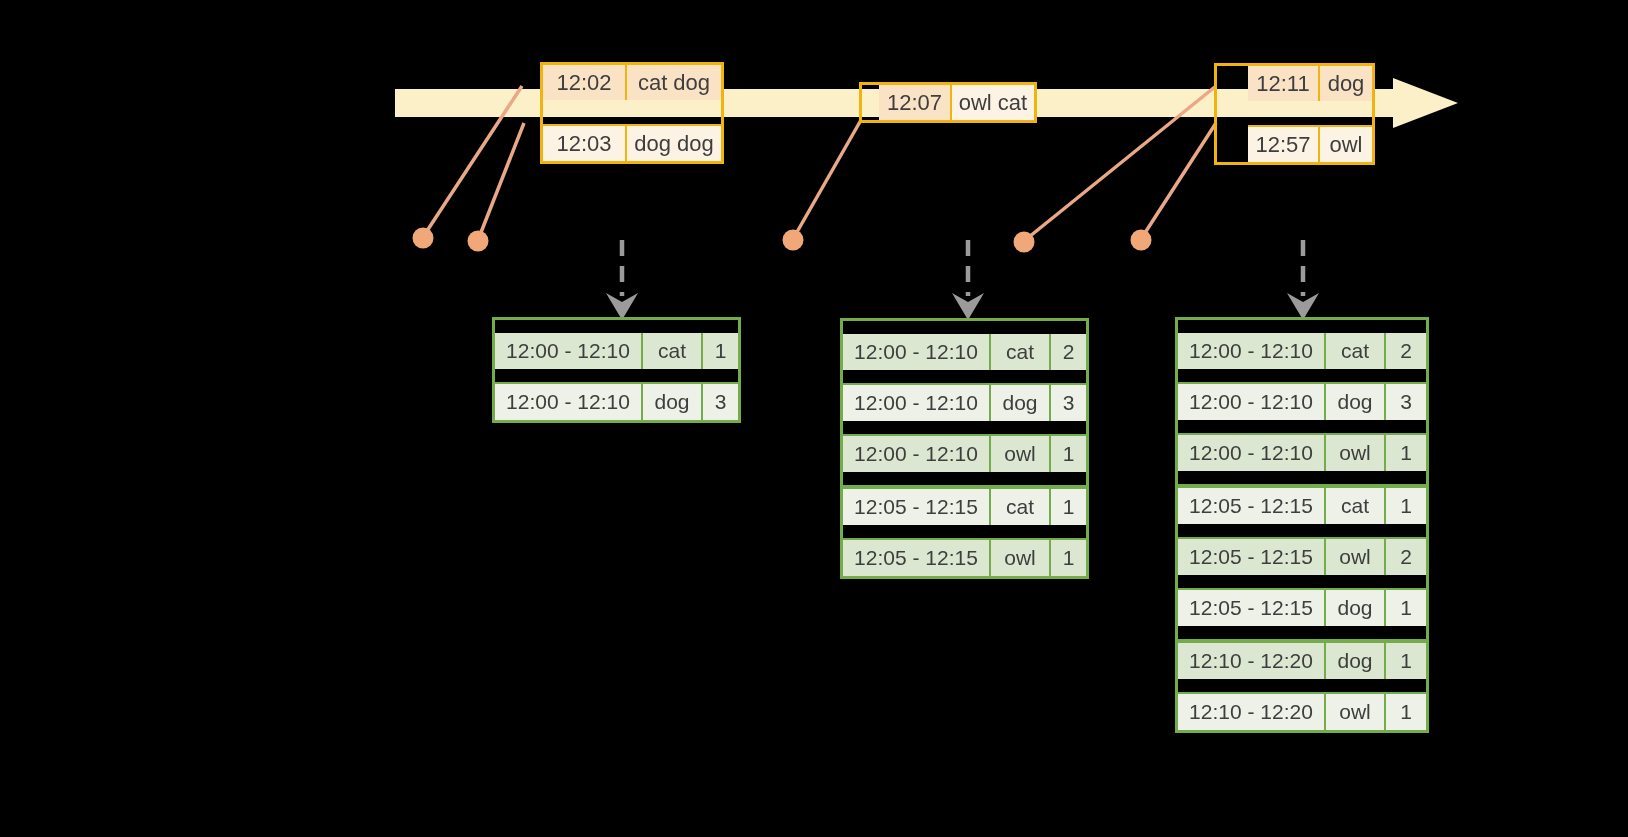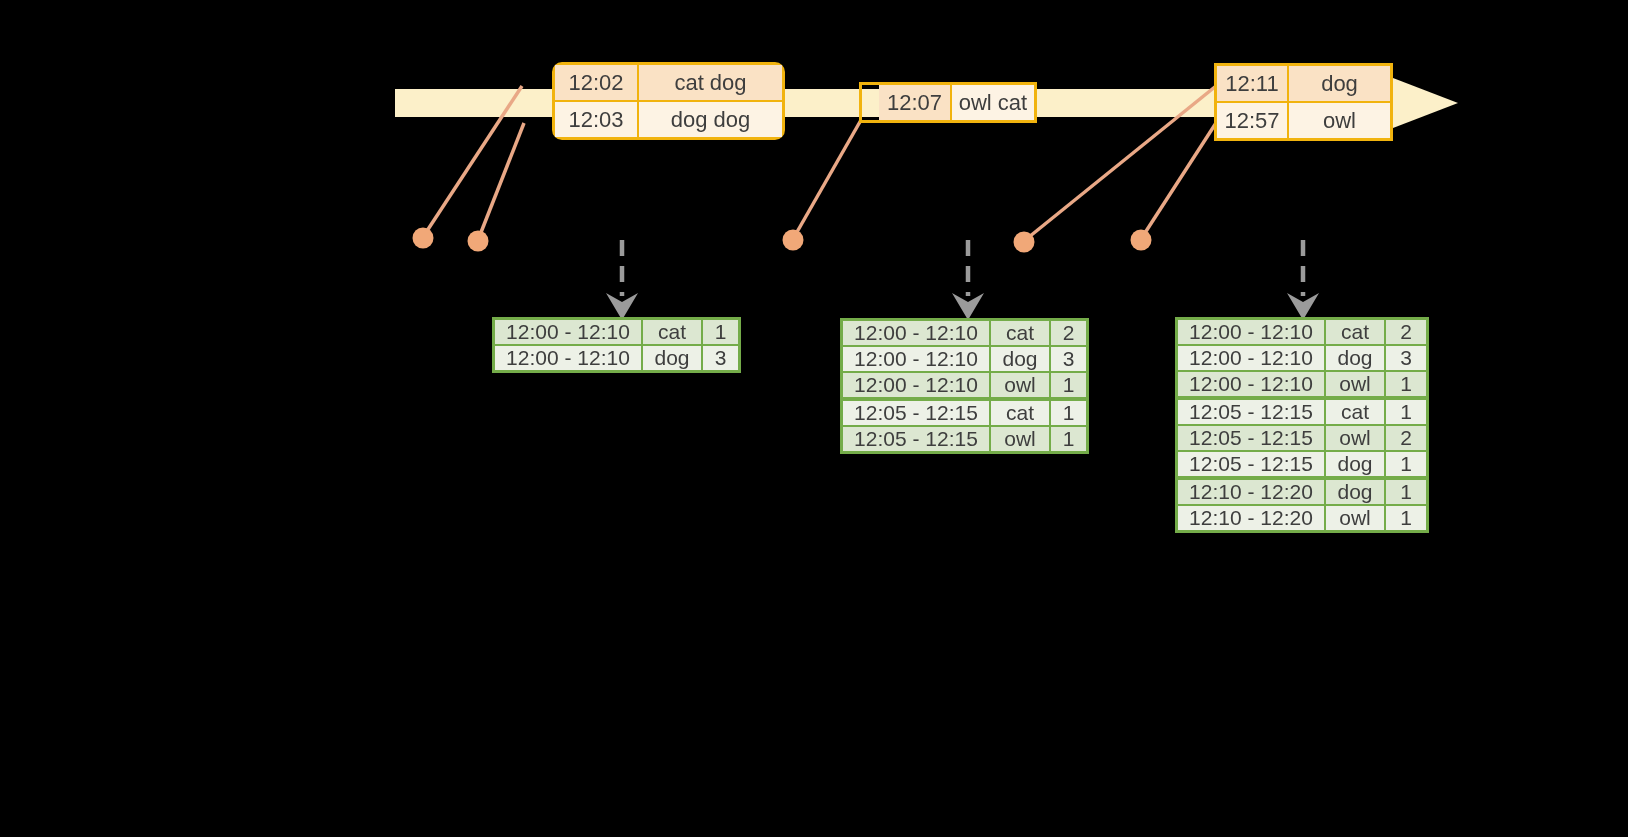--- a/index.html
+++ b/index.html
@@ -28,42 +28,42 @@
 
   
   .event-box{
     position:absolute;
     box-sizing:border-box;
     border:3px solid var(--event_border);
     color:var(--text);
     font-size:22px;
   }
   .erow{display:flex;height:35px;}
-  .erow + .erow{border-top:2px solid var(--event_border);}
+  .erow + .erow{border-top:2px solid var(--event_border);margin-top:24px;}
   .erow:nth-child(odd){background:var(--event_row_dark);}
   .erow:nth-child(even){background:var(--event_row_light);}
   .ecell{display:flex;align-items:center;justify-content:center;}
   .et{width:82px;border-right:2px solid var(--event_border);}
   .ew{flex:1;}
-  .box1{left:552px;top:62px;width:233px;border-radius:10px;}
+  .box1{left:540px;top:62px;width:184px;}
   .box2{left:859px;top:82px;width:178px;padding-left:17px;}
-  .box3{left:1214px;top:63px;width:179px;}
+  .box3{left:1214px;top:63px;width:161px;padding-left:31px;}
   .box2 .et{width:71px;background:var(--event_row_dark);}
   .box2 .erow{background:var(--event_row_light);}
   .box3 .et{width:70px;}
 
   
   .result-table{
     position:absolute;
     box-sizing:border-box;
     border:3px solid var(--result_border);
     color:var(--text);
     font-size:21px;
   }
-  .rrow{display:flex;height:24px;}
+  .rrow{display:flex;height:36px;margin-top:13px;}
   .rrow + .rrow{border-top:2px solid var(--result_border);}
   .rrow.group-start{border-top-width:4px;}
   .rrow:nth-child(odd){background:var(--result_row_dark);}
   .rrow:nth-child(even){background:var(--result_row_light);}
   .rc{display:flex;align-items:center;justify-content:center;}
   .win{width:146px;}
   .word{width:58px;border-left:2px solid var(--result_border);border-right:2px solid var(--result_border);}
   .cnt{flex:1;}
   .t1{left:492px;top:317px;width:249px;}
   .t2{left:840px;top:318px;width:249px;}

